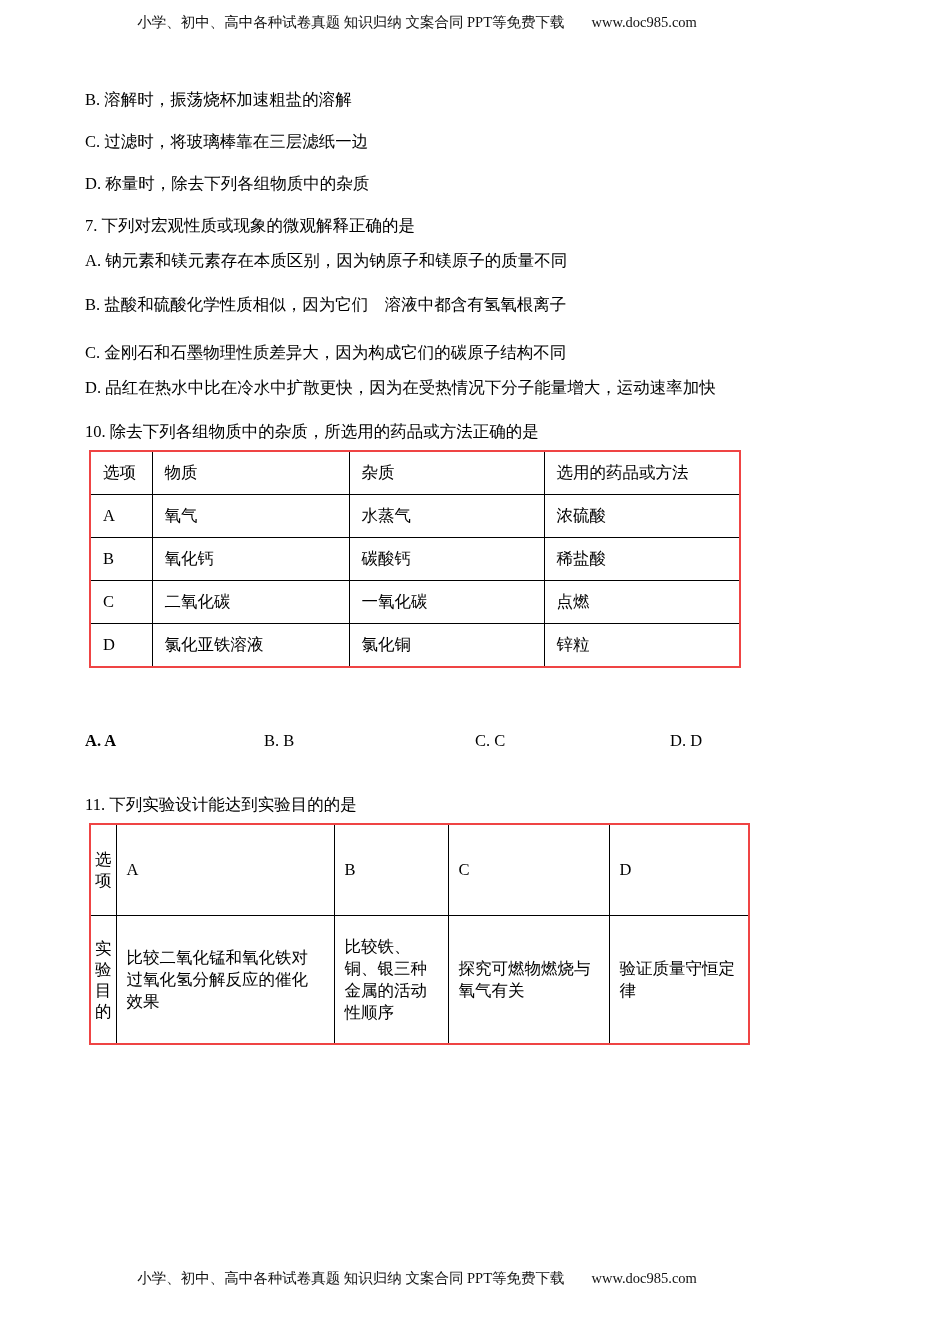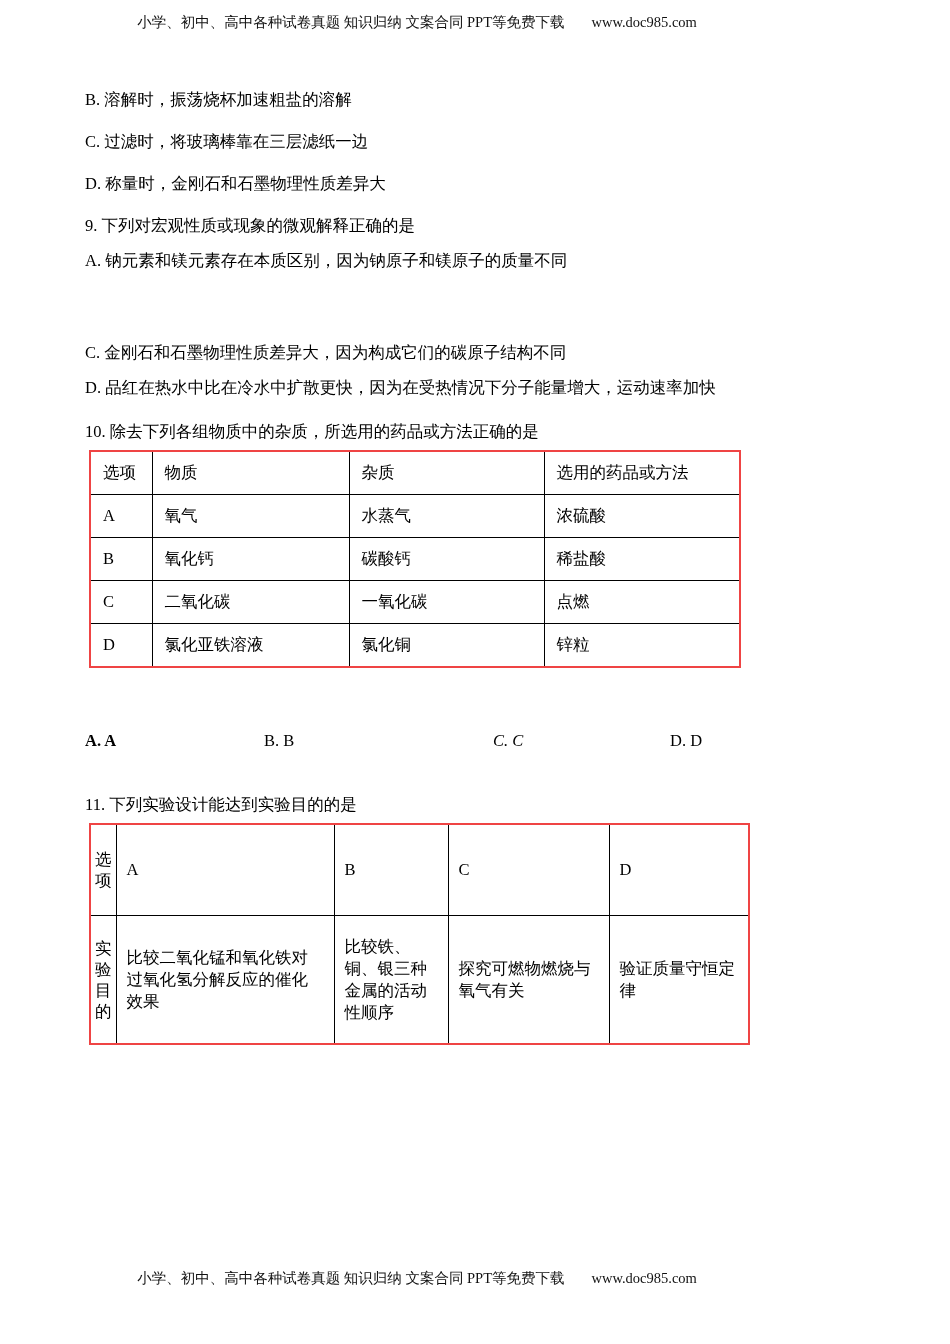--- a/index.html
+++ b/index.html
@@ -46,38 +46,39 @@
     padding:2px 3px;text-align:center;
     word-break:break-all;line-height:21px;
   }
   #t11 .ca{padding-right:22px;}
   #t11 .cb{padding-right:20px;}
   #t11 .cc{padding-right:14px;}
   #t11 .cd{padding-right:12px;}
   .ans{position:absolute;top:731px;font-size:16.5px;white-space:pre;}
   #ansA{left:85px;font-weight:bold;}
   #ansB{left:264px;}
-  #ansC{left:493px;font-style:italic;}
+  #ansC{left:475px;}
   #ansD{left:670px;}
 </style>
 </head>
 <body>
 
 <div class="page">
 
   <div class="hf header">
     <span>小学、初中、高中各种试卷真题 知识归纳 文案合同 PPT等免费下载</span><span class="url">www.doc985.com</span>
   </div>
 
   <div class="line" style="top:89px">B. 溶解时，振荡烧杯加速粗盐的溶解</div>
   <div class="line" style="top:131px">C. 过滤时，将玻璃棒靠在三层滤纸一边</div>
-  <div class="line" style="top:173px">D. 称量时，金刚石和石墨物理性质差异大</div>
+  <div class="line" style="top:173px">D. 称量时，除去下列各组物质中的杂质</div>
 
-  <div class="line" style="top:215px">9. 下列对宏观性质或现象的微观解释正确的是</div>
+  <div class="line" style="top:215px">7. 下列对宏观性质或现象的微观解释正确的是</div>
   <div class="line" style="top:250px">A. 钠元素和镁元素存在本质区别，因为钠原子和镁原子的质量不同</div>
+  <div class="line" style="top:294px">B. 盐酸和硫酸化学性质相似，因为它们　溶液中都含有氢氧根离子</div>
   <div class="line" style="top:342px">C. 金刚石和石墨物理性质差异大，因为构成它们的碳原子结构不同</div>
   <div class="line" style="top:377px">D. 品红在热水中比在冷水中扩散更快，因为在受热情况下分子能量增大，运动速率加快</div>
 
   <div class="line" style="top:421px">10. 除去下列各组物质中的杂质，所选用的药品或方法正确的是</div>
 
   <table id="t10">
     <colgroup>
       <col style="width:62px">
         <col style="width:197px">
         <col style="width:195px">

